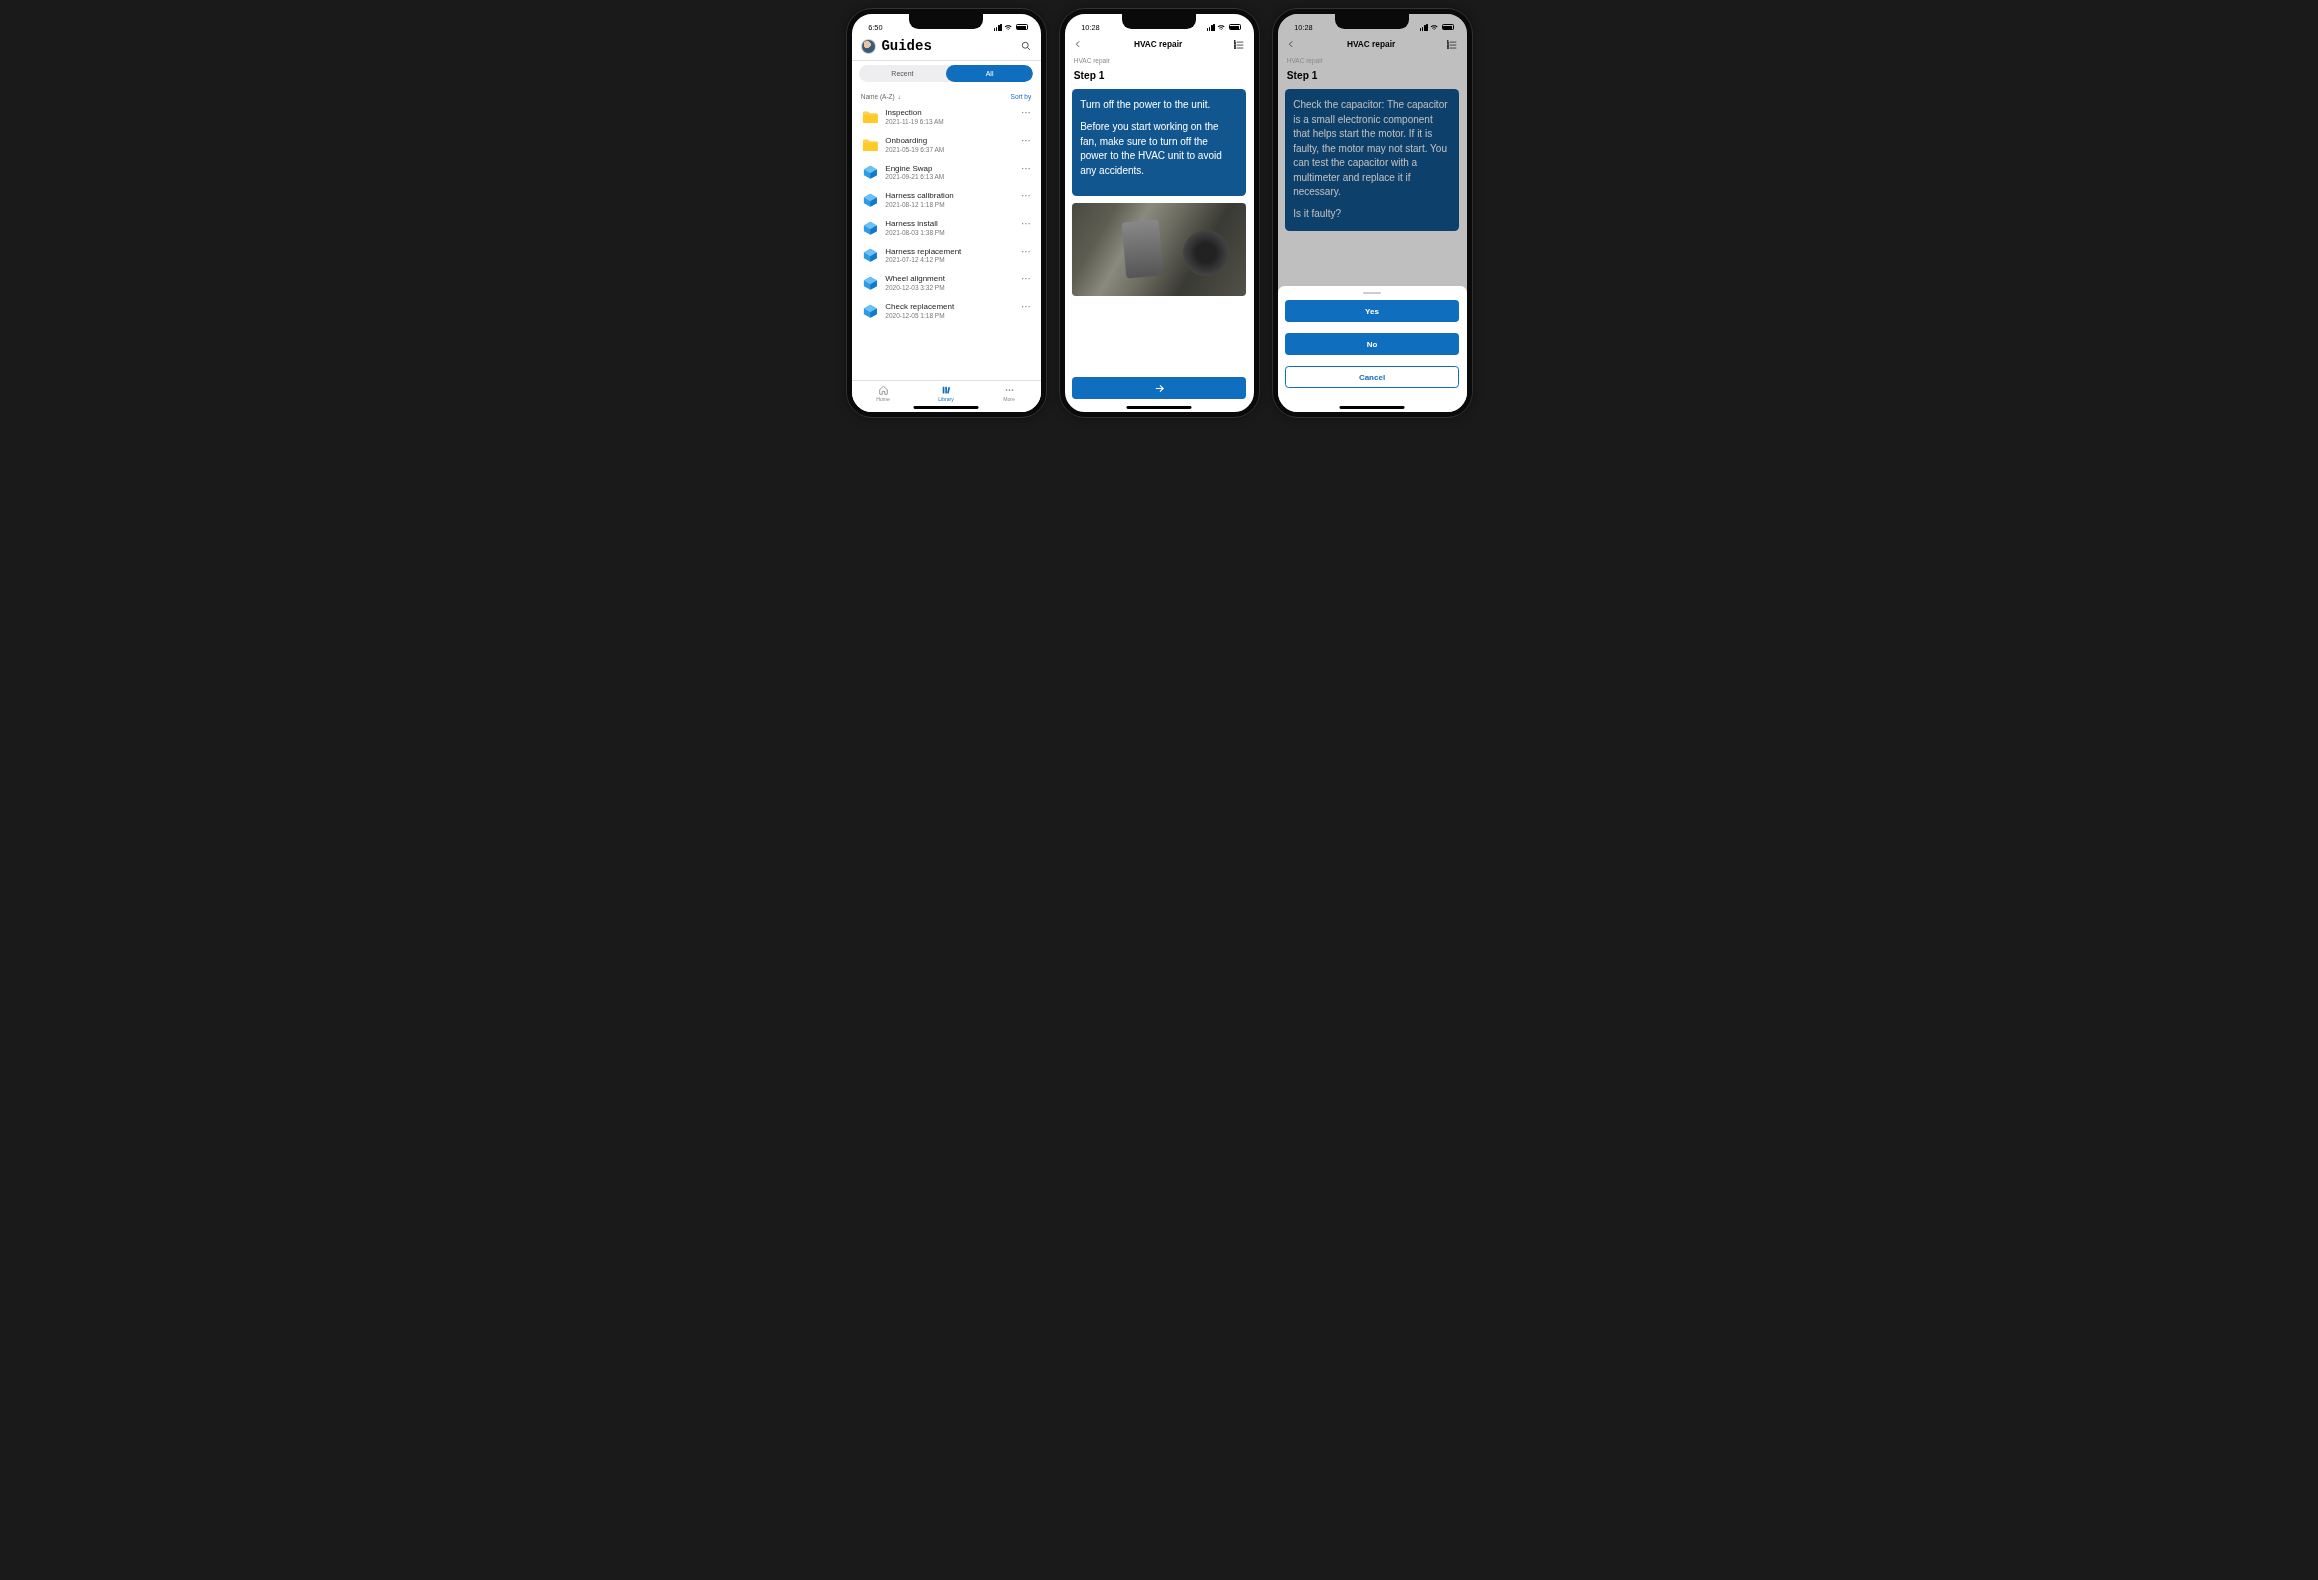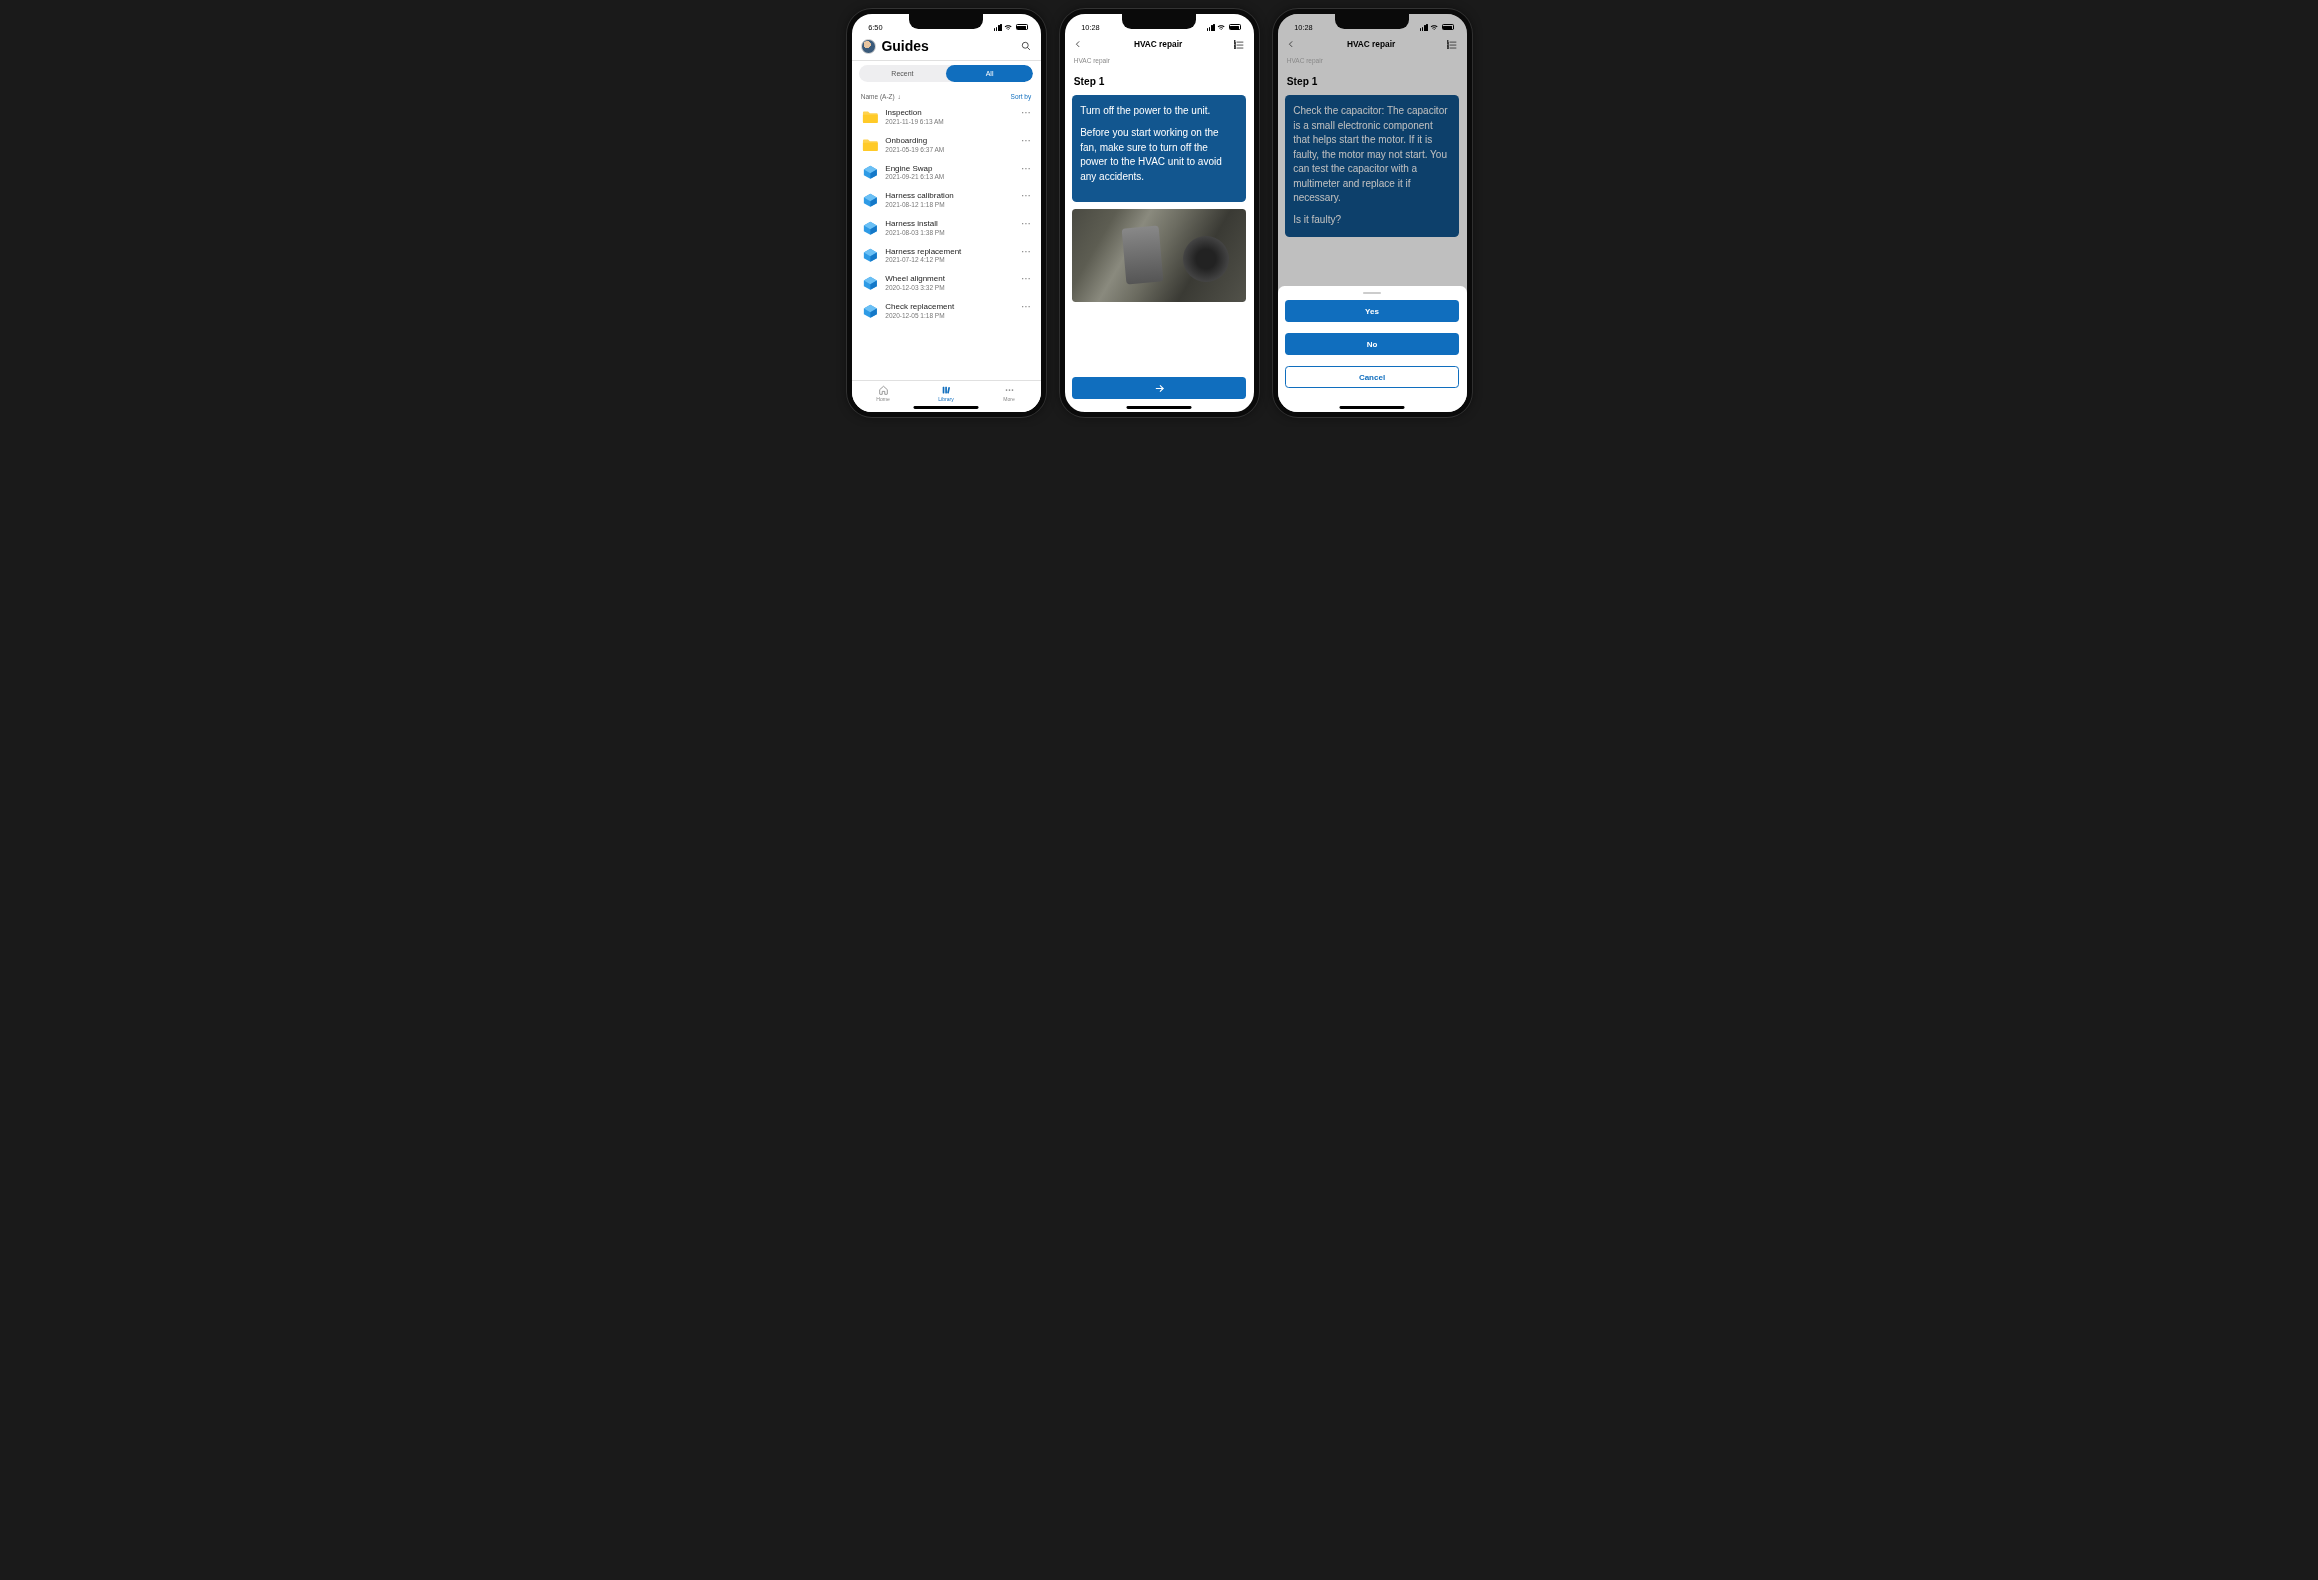--- a/index.html
+++ b/index.html
@@ -54,21 +54,21 @@
   .signal-icon span { width: 1.4px; background:#000; border-radius:0.5px; }
   .signal-icon span:nth-child(1){height:2.3px} .signal-icon span:nth-child(2){height:3.7px}
   .signal-icon span:nth-child(3){height:5.1px} .signal-icon span:nth-child(4){height:6.5px}
   .wifi-svg { width:8.3px; height:6.5px; }
   .battery { width:12px; height:6px; border:0.7px solid #000; border-radius:1.4px; position:relative; padding:0.7px;}
   .battery::after { content:''; position:absolute; right:-1.6px; top:1.6px; width:0.9px; height:1.9px; background:#000; border-radius:0 0.5px 0.5px 0;}
   .battery-fill { background:#000; height:100%; width:100%; border-radius:0.5px;}
 
   
   .header1 { display:flex; align-items:center; justify-content:space-between; padding: 3.7px 9.3px 5.6px 9.3px; }
-  .header1-left { display:flex; align-items:center; gap:5.6px; }
+  .header1-left { display:flex; align-items:center; gap:5.6px;font-family:Liberation Mono, monospace; }
   .avatar { width:15px; height:15px; border-radius:50%; background: radial-gradient(circle at 40% 35%, #e8c5a0 30%, #3a5a7a 31%); border:0.5px solid #ccc; }
   .title1 { font-size: 14px; font-weight: 700; }
   .search-svg { width:10.2px; height:10.2px; stroke:#333; fill:none; stroke-width:2;}
   .divider { height:0.5px; background:#e0e0e0; }
   .seg-wrap { padding: 4.6px 7.4px; }
   .seg { display:flex; background:#eeeef0; border-radius:9.3px; height:16.7px; overflow:hidden;}
   .seg > div { flex:1; display:flex; align-items:center; justify-content:center; font-size:7px; cursor:pointer;}
   .seg .active { background:#106ebe; color:#fff; font-weight:500; border-radius:9.3px;}
   .seg .inactive { color:#555; }
   .sort-row { display:flex; justify-content:space-between; padding: 6.5px 9.3px 3.7px 9.3px; font-size:6.5px;}
@@ -90,21 +90,21 @@
   .tab.active { color:#106ebe; }
   .tab svg { width:11px; height:10.2px; }
 
   
   .header2 { display:flex; align-items:center; justify-content:space-between; padding: 4.6px 9.3px; }
   .back-svg { width:8.3px; height:8.3px; stroke:#333; fill:none; stroke-width:2.5;}
   .htitle2 { font-size:8.3px; font-weight:600; }
   .steps-svg { width:10.2px; height:9.3px; stroke:#333; fill:none; stroke-width:2;}
   .step-hdr { padding: 2.8px 9.3px 1.9px 9.3px; }
   .breadcrumb { font-size:6.5px; color:#888; }
-  .step-label { font-size:10.2px; font-weight:700; margin-top:12px;}
+  .step-label { font-size:10.2px; font-weight:700; margin-top:6px;}
   .card { margin:6.5px 7.4px; padding:9.3px 8.3px; background:#12568f; color:#fff; border-radius:4.6px; font-size:10px; line-height:1.45; min-height:107px;}
   .card p { margin-bottom:7.4px; }
   .card p:last-child { margin-bottom:0; }
   .image-block { margin:3.7px 7.4px; height:93px; border-radius:3.7px; background:
     linear-gradient(120deg, #4a4a42 0%, #5d5d52 20%, #8a8a7e 35%, #6b6b60 50%, #3a3a34 70%, #52524a 100%);
     position:relative; overflow:hidden;}
   .image-block::before { content:''; position:absolute; left:30%; top:20%; width:37px; height:56px; background:linear-gradient(#888,#555); border-radius:3.7px; transform:rotate(-5deg);}
   .image-block::after { content:''; position:absolute; right:10%; top:30%; width:46px; height:46px; background:radial-gradient(#222 30%, #444 70%); border-radius:50%;}
   .bottom-btn { position:absolute; bottom:13px; left:7.4px; right:7.4px; height:22px; background:#106ebe; border-radius:3.7px; display:flex; align-items:center; justify-content:center; cursor:pointer;}
   .bottom-btn svg { width:11px; height:11px; stroke:#fff; fill:none; stroke-width:2.5;}

